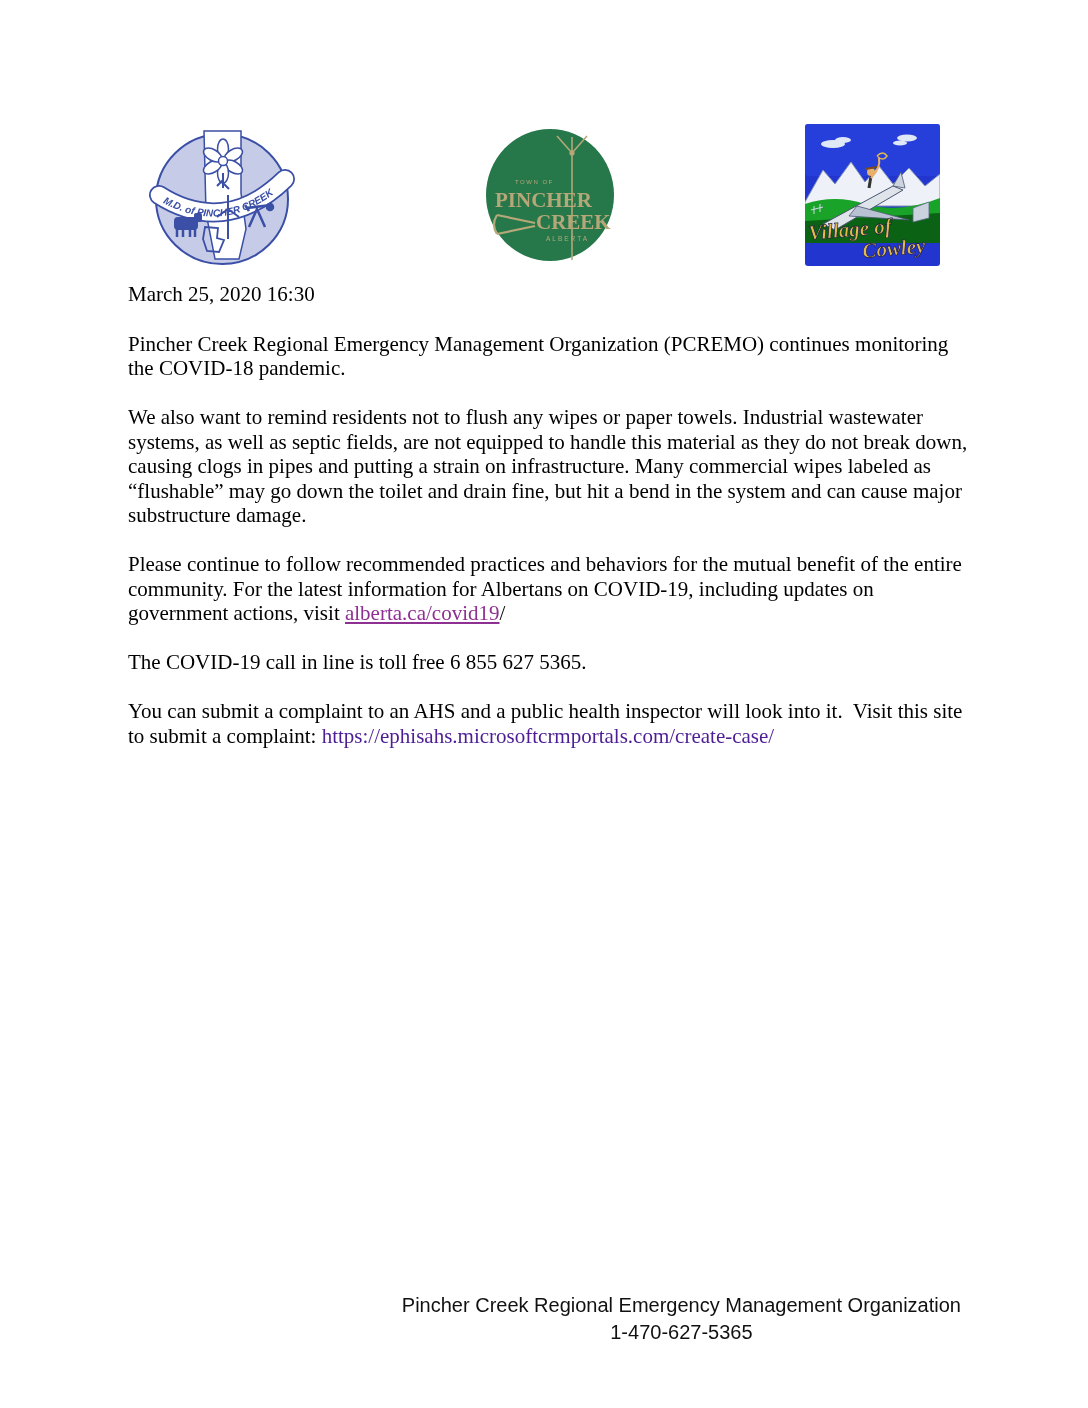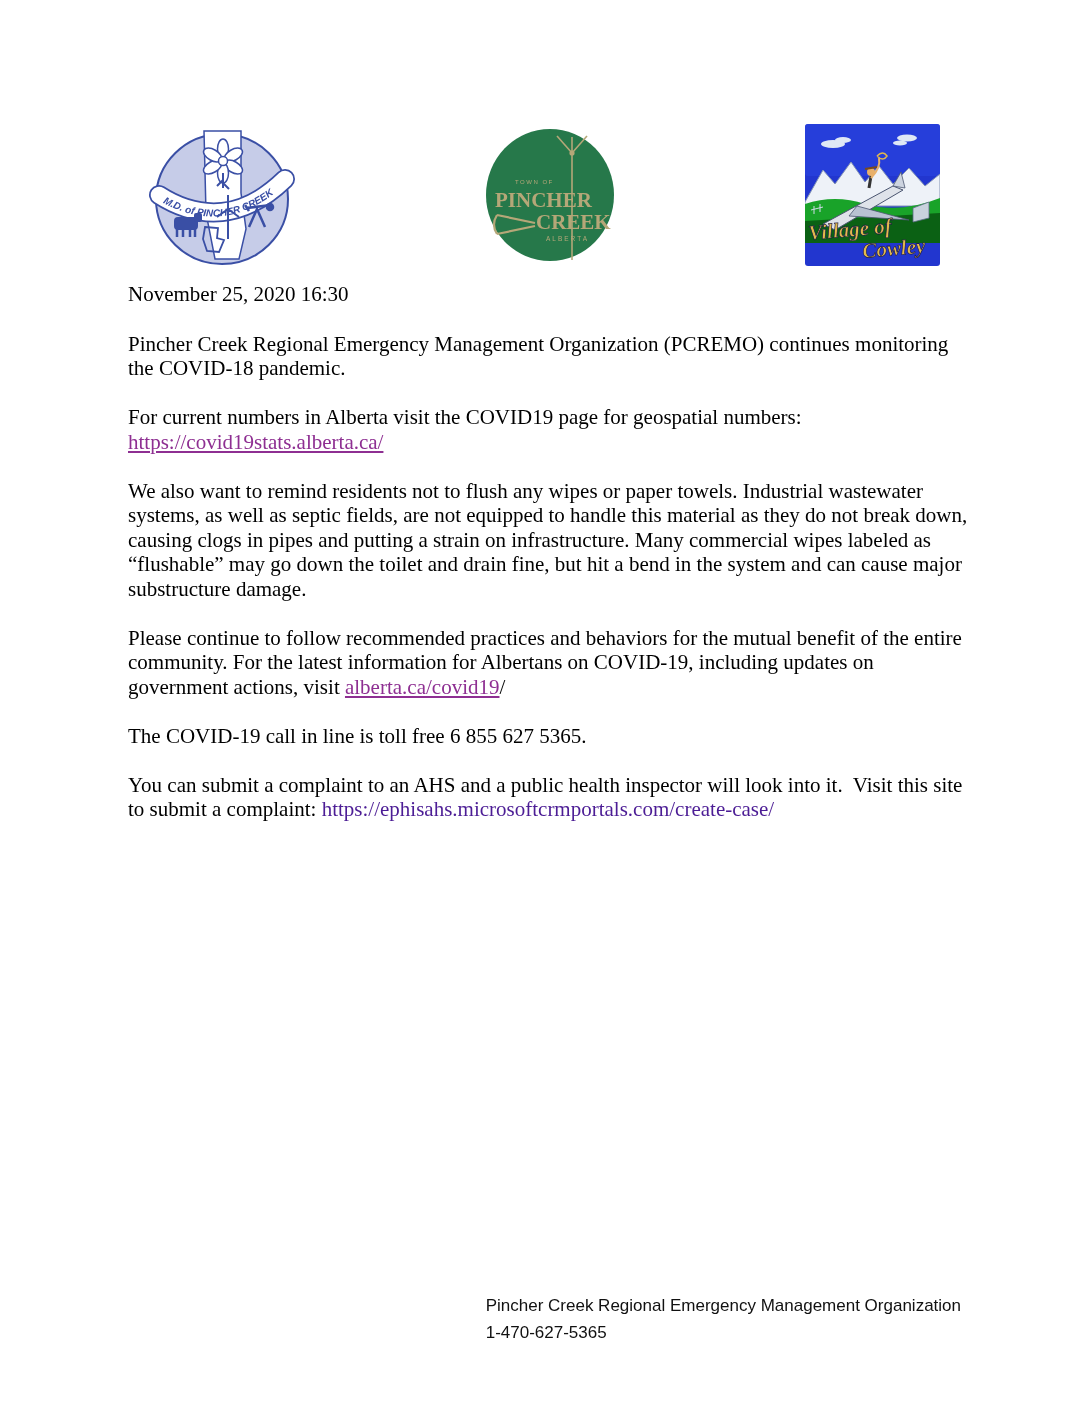--- a/index.html
+++ b/index.html
@@ -32,23 +32,23 @@
   .doc-header .date-line { font-size:21px; line-height:24.5px; }
 
   .content p { margin:0 0 24.5px 0; white-space:pre-wrap; }
 
   a.visited-link { color:#8e2f92; text-decoration:underline; cursor:pointer; }
   a.plain-link { color:#4c1d95; cursor:pointer; }
 
   
   .footer {
     position:absolute; top:1292px; right:127px;
-    text-align:left;
+    text-align:center;
     font-family:"Liberation Sans", sans-serif;
-    font-size:17px; line-height:27px;
+    font-size:20px; line-height:27px;
     color:#111111;
   }
 </style>
 </head>
 <body>
 
 <div class="logos-row">
 
   <svg class="logo" width="148" height="150" viewBox="0 0 148 150">
     <ellipse cx="74" cy="79" rx="66" ry="65" fill="#c6cce8" stroke="#3a4fa5" stroke-width="2"></ellipse>
@@ -142,26 +142,25 @@
       <path d="M72,32 q6,-6 10,0 q-4,6 -10,0" stroke="#e3b94c" stroke-width="1.5" fill="none"></path>
     </g>
     <text x="4" y="116" transform="rotate(-5 4 116)" font-size="21" font-style="italic" font-weight="bold" font-family="'Liberation Serif',serif" fill="#e3b94c" stroke="#12124a" stroke-width="0.6">Village of</text>
     <text x="58" y="134" transform="rotate(-5 58 134)" font-size="21" font-style="italic" font-weight="bold" font-family="'Liberation Serif',serif" fill="#e3b94c" stroke="#12124a" stroke-width="0.6">Cowley</text>
   </svg>
 </div>
 
 <div class="content">
 
   <div class="doc-header">
-    <div class="date-line">November 25, 2020 16:30</div>
+    <div class="date-line">March 25, 2020 16:30</div>
   </div>
 
   <p>Pincher Creek Regional Emergency Management Organization (PCREMO) continues monitoring the COVID-18 pandemic.</p>
 
-  <p><span>For current numbers in Alberta visit the COVID19 page for geospatial numbers:</span><br><a class="visited-link">https://covid19stats.alberta.ca/</a></p>
 
   <p>We also want to remind residents not to flush any wipes or paper towels. Industrial wastewater systems, as well as septic fields, are not equipped to handle this material as they do not break down, causing clogs in pipes and putting a strain on infrastructure. Many commercial wipes labeled as “flushable” may go down the toilet and drain fine, but hit a bend in the system and can cause major substructure damage.</p>
 
   <p><span>Please continue to follow recommended practices and behaviors for the mutual benefit of the entire community. For the latest information for Albertans on COVID-19, including updates on government actions, visit </span><a class="visited-link">alberta.ca/covid19</a><span>/</span></p>
 
   <p>The COVID-19 call in line is toll free 6 855 627 5365.</p>
 
   <p><span>You can submit a complaint to an AHS and a public health inspector will look into it.  Visit this site to submit a complaint: </span><a class="plain-link">https://ephisahs.microsoftcrmportals.com/create-case/</a></p>
 </div>
 

